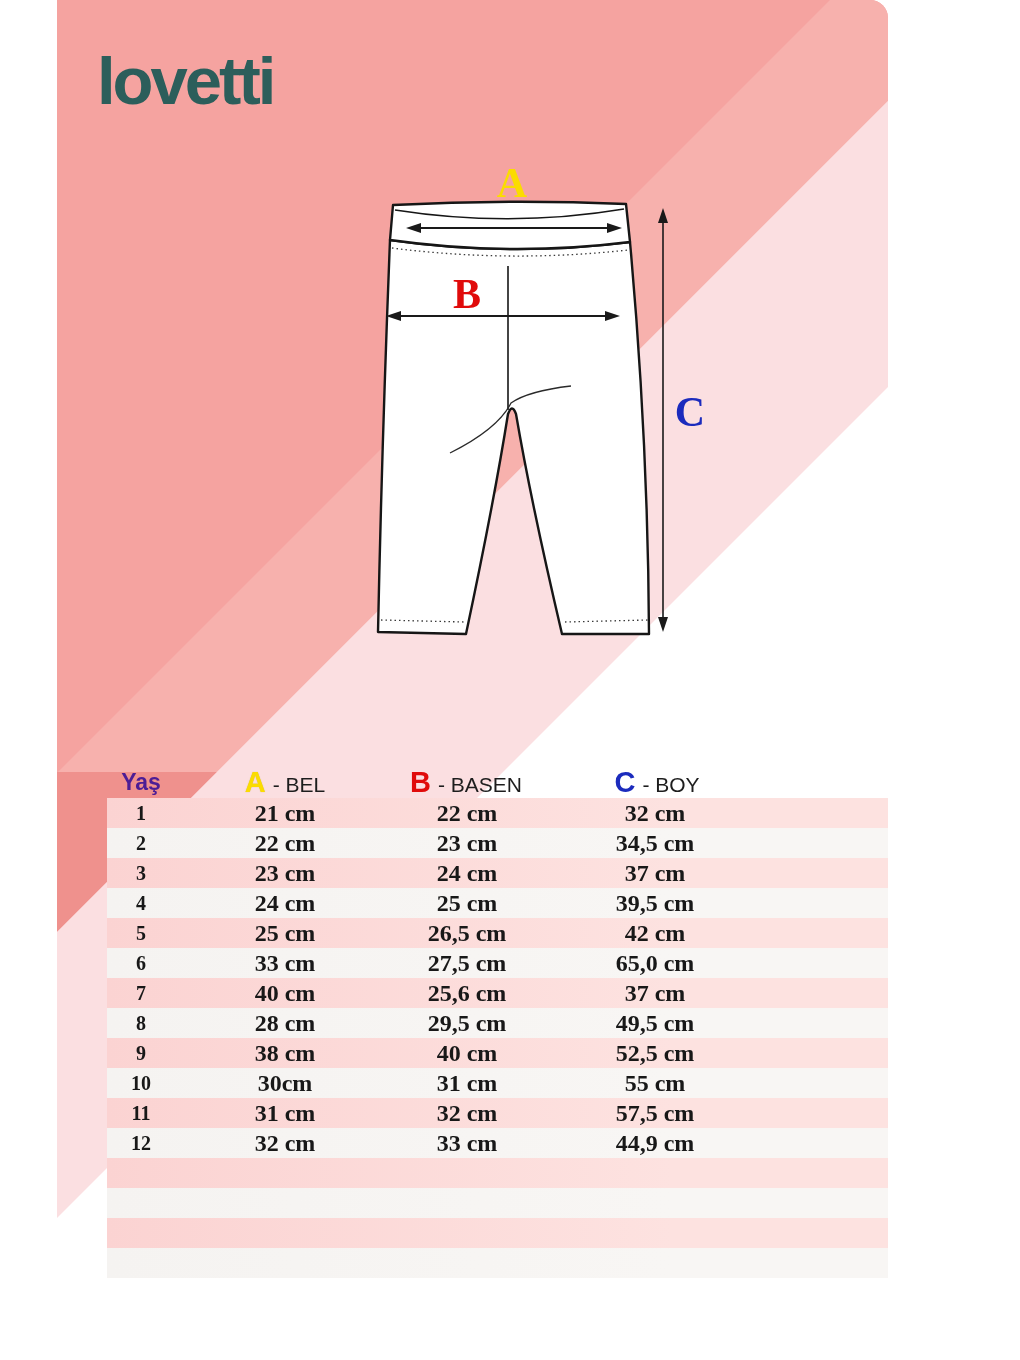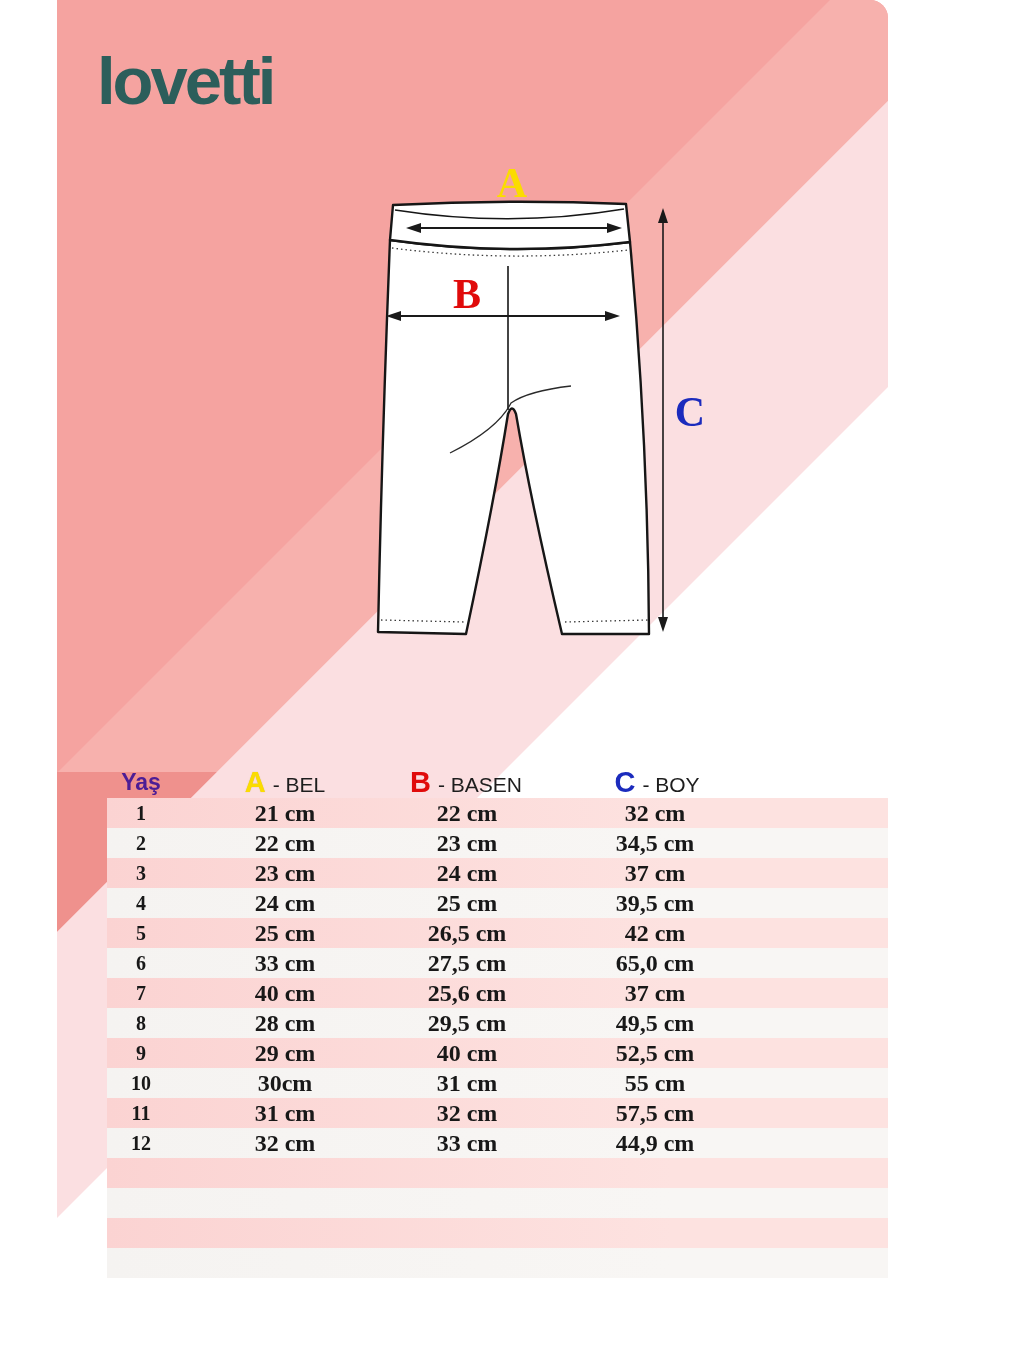--- a/index.html
+++ b/index.html
@@ -163,21 +163,21 @@
         <span class="t-cell c-c">37 cm</span>
       </div>
       <div class="t-row plain">
         <span class="t-cell c-age">8</span>
         <span class="t-cell c-a">28 cm</span>
         <span class="t-cell c-b">29,5 cm</span>
         <span class="t-cell c-c">49,5 cm</span>
       </div>
       <div class="t-row pink">
         <span class="t-cell c-age">9</span>
-        <span class="t-cell c-a">29 cm</span>
+        <span class="t-cell c-a">38 cm</span>
         <span class="t-cell c-b">40 cm</span>
         <span class="t-cell c-c">52,5 cm</span>
       </div>
       <div class="t-row plain">
         <span class="t-cell c-age">10</span>
         <span class="t-cell c-a">30cm</span>
         <span class="t-cell c-b">31 cm</span>
         <span class="t-cell c-c">55 cm</span>
       </div>
       <div class="t-row pink">

